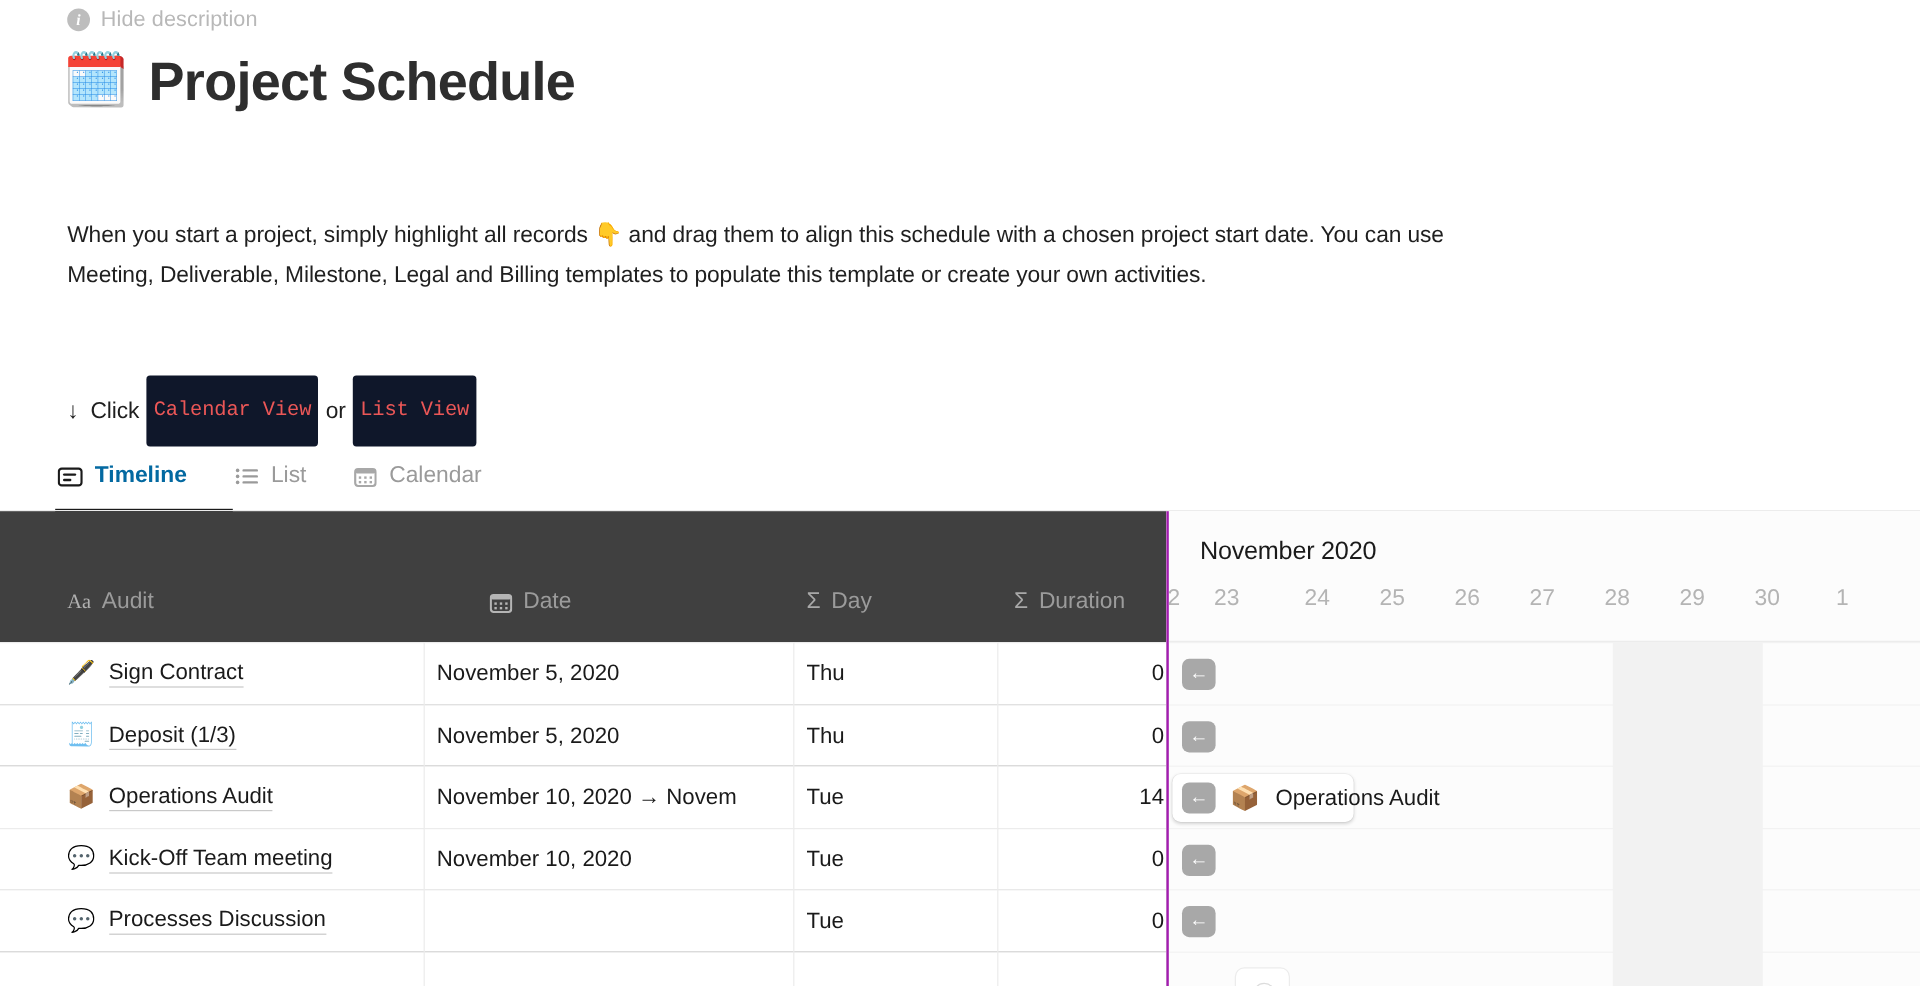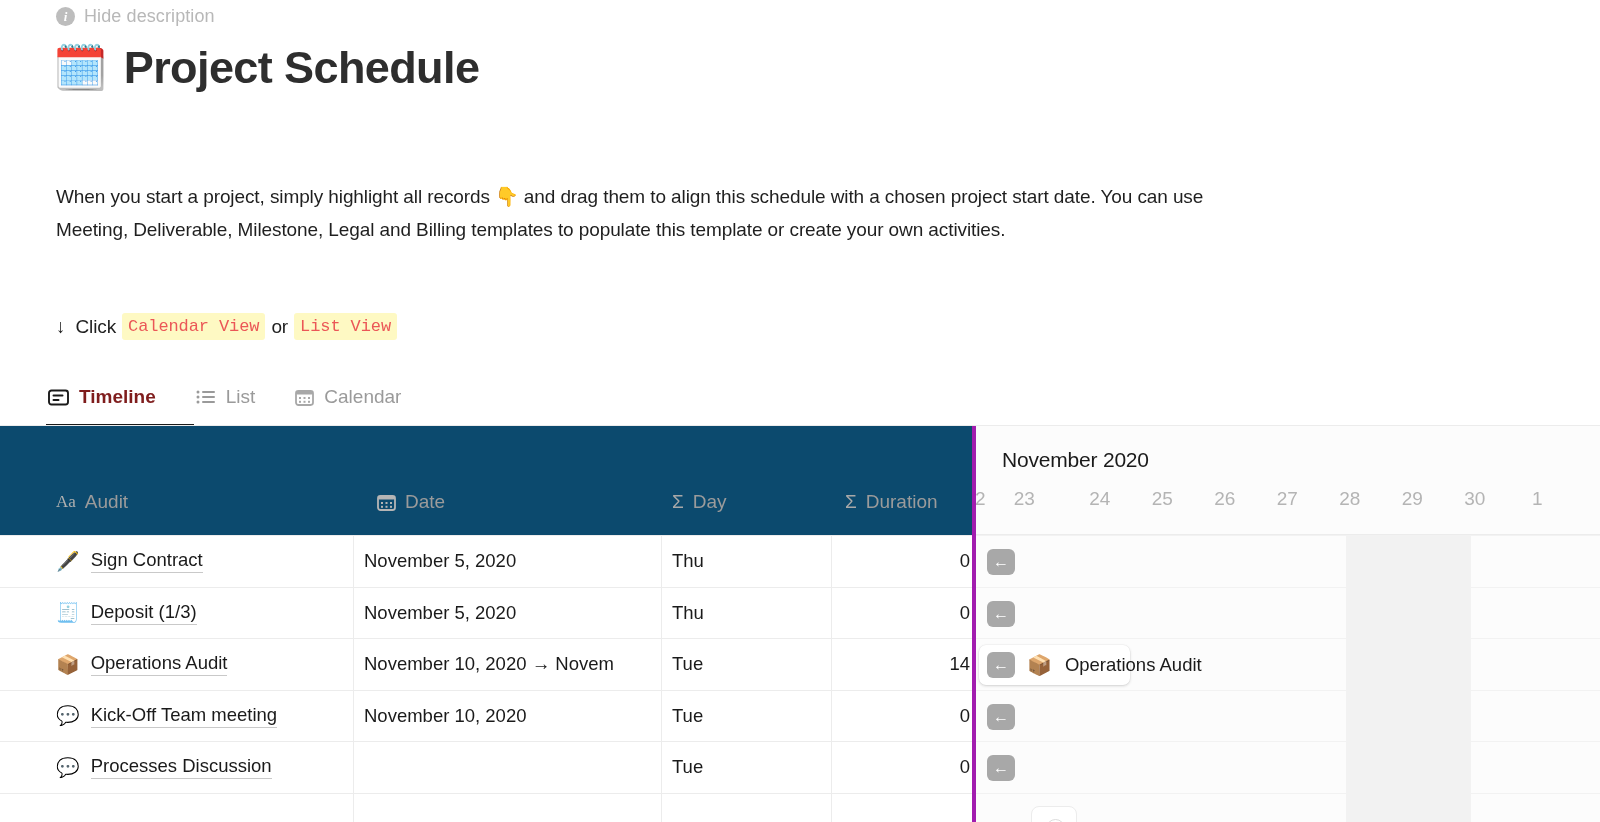--- a/index.html
+++ b/index.html
@@ -48,53 +48,53 @@
     font-size: 19px; line-height: 33px; color: #1f1f1f;
     letter-spacing: -.1px;
   }
   .clickline {
     position: absolute; left: 56px; top: 313px;
     font-size: 19px; color: #1f1f1f; letter-spacing: -.1px;
     display: flex; align-items: center; gap: 0px;
   }
   .arrow-down { margin-right: 10px; font-size: 19px; }
   .code {
-    background: #fef9c3; color: #eb5757;
+    background: #0f172a; color: #eb5757;
     font-family: "Liberation Mono", monospace;
-    font-size: 17px; padding: 4px 6px; border-radius: 3px;
+    font-size: 17px; padding: 20px 6px; border-radius: 3px;
     margin: 0 6px;
   }
 
   
   .tabs {
     position: absolute; left: 46px; top: 382px;
     display: flex; align-items: center; gap: 36px;
   }
   .tab {
     display: flex; align-items: center; gap: 10px;
     font-size: 19px; padding: 4px 2px 14px 2px;
     color: #9a9a9a; cursor: pointer;
   }
-  .tab.active { color: #7f1d1d; font-weight: bold; }
+  .tab.active { color: #0369a1; font-weight: bold; }
   .tab .tab-icon { display: flex; align-items: center; }
   .tab-underline {
     position: absolute; left: 46px; top: 424px;
     width: 148px; height: 3px; background: #1a1a1a;
   }
   .tabs-baseline {
     position: absolute; left: 0; top: 425px; width: 1600px;
     height: 1px; background: #ececec;
   }
 
   
   .grid { position: absolute; left: 0; top: 426px; width: 1600px; height: 396px; }
 
   .left-panel {
     position: absolute; left: 0; top: 0; width: 972px; height: 396px;
-    background: #0c4a6e; overflow: hidden;
+    background: #404040; overflow: hidden;
   }
   .lp-header { position: relative; height: 109px; }
   .col-head {
     position: absolute; bottom: 22px;
     display: flex; align-items: center; gap: 9px;
     color: #9b9b9b; font-size: 19px;
   }
   .aa-icon {
     font-size: 17px; color: #b0b0b0; font-weight: 400;
     font-family: "Liberation Serif", serif;
@@ -122,21 +122,21 @@
   }
   .date-text { white-space: nowrap; overflow: hidden; text-overflow: clip; }
 
   .vline { position: absolute; top: 0; width: 1px; background: #ececec; }
 
   
   .tl-panel {
     position: absolute; left: 972px; top: 0;
     width: 628px; height: 396px;
     background: #fcfcfc; overflow: hidden;
-    border-left: 4px solid #a21caf;
+    border-left: 2px solid #a21caf;
   }
   .tl-month {
     position: absolute; left: 26px; top: 22px;
     font-size: 21px; color: #1a1a1a; letter-spacing: -.2px;
   }
   .tl-days { position: absolute; left: 0; top: 62px; width: 628px; height: 47px; }
   .tl-day {
     position: absolute; top: 0; width: 62.5px; text-align: center;
     font-size: 19px; color: #b4b4b4;
   }
@@ -260,21 +260,21 @@
   <div class="tabs-baseline"></div>
 
   <div class="grid">
 
     <div class="left-panel">
       <div class="lp-header">
         <div class="col-head" style="left:56px;">
           <span class="aa-icon">Aa</span>
           <span>Audit</span>
         </div>
-        <div class="col-head" style="left:349px;padding-left:28px;">
+        <div class="col-head" style="left:380px;padding-left:28px;">
           <span>
             <svg width="19" height="17" viewBox="0 0 19 17" style="display:block">
               <rect x="1" y="2" width="17" height="14" rx="2.4" fill="none" stroke="#b5b5b5" stroke-width="1.8"></rect>
               <rect x="1" y="2" width="17" height="3.6" rx="1.6" fill="#b5b5b5"></rect>
               <g fill="#b5b5b5">
                 <rect x="4" y="8" width="2" height="2"></rect>
                   <rect x="8.5" y="8" width="2" height="2"></rect>
                   <rect x="13" y="8" width="2" height="2"></rect>
                 <rect x="4" y="11.8" width="2" height="2"></rect>
                   <rect x="8.5" y="11.8" width="2" height="2"></rect>

